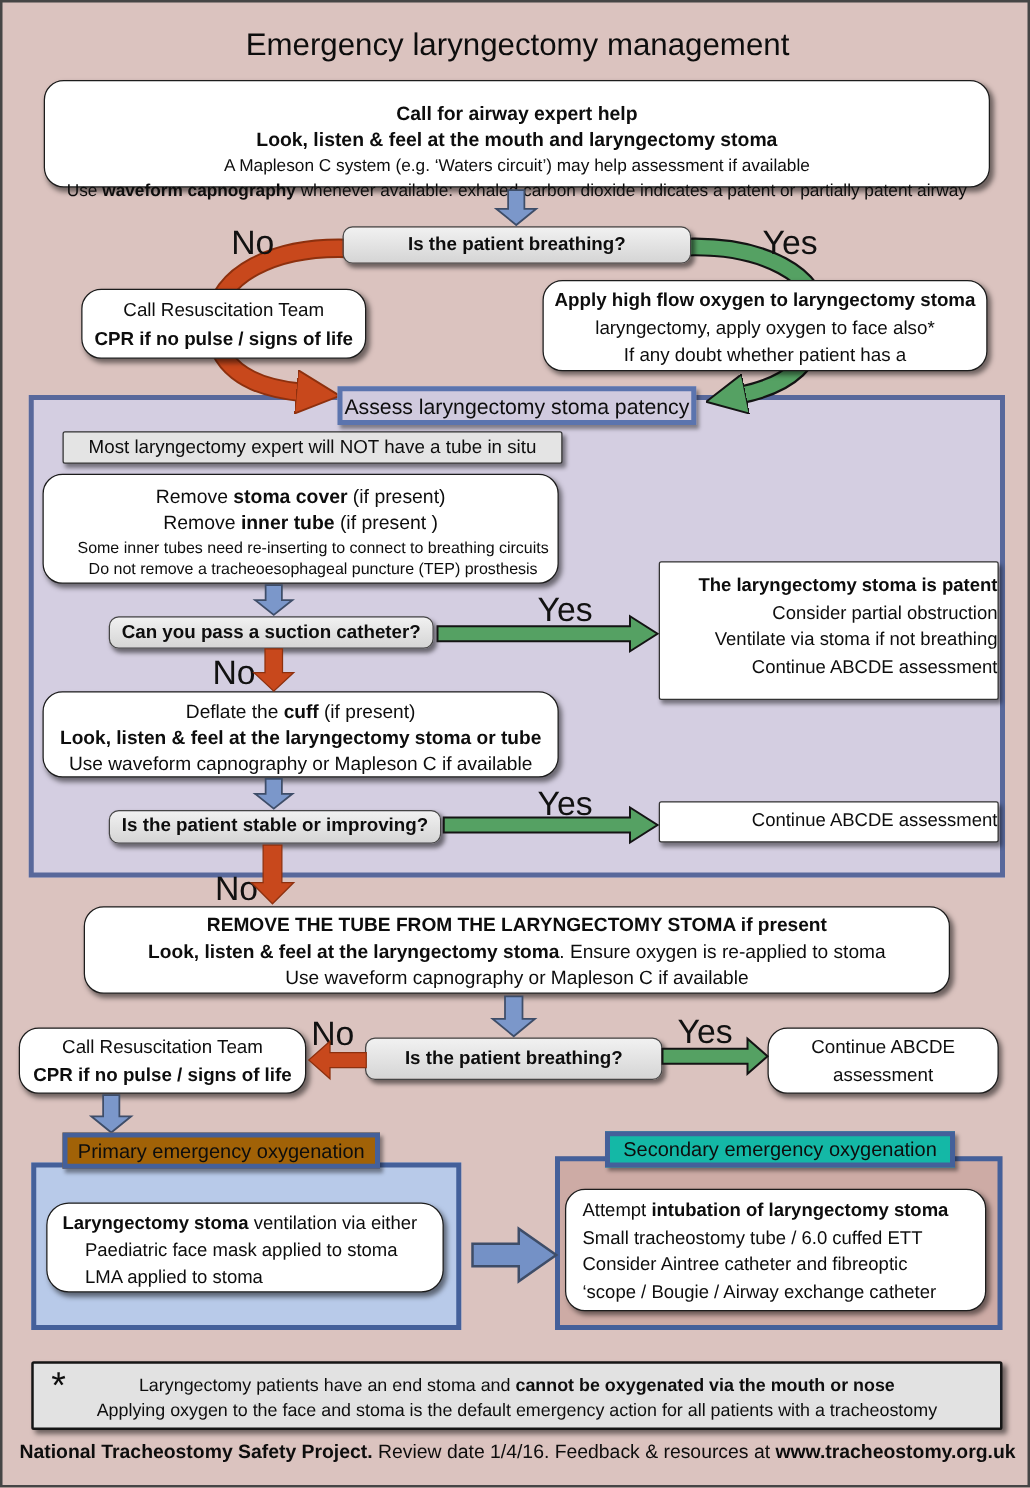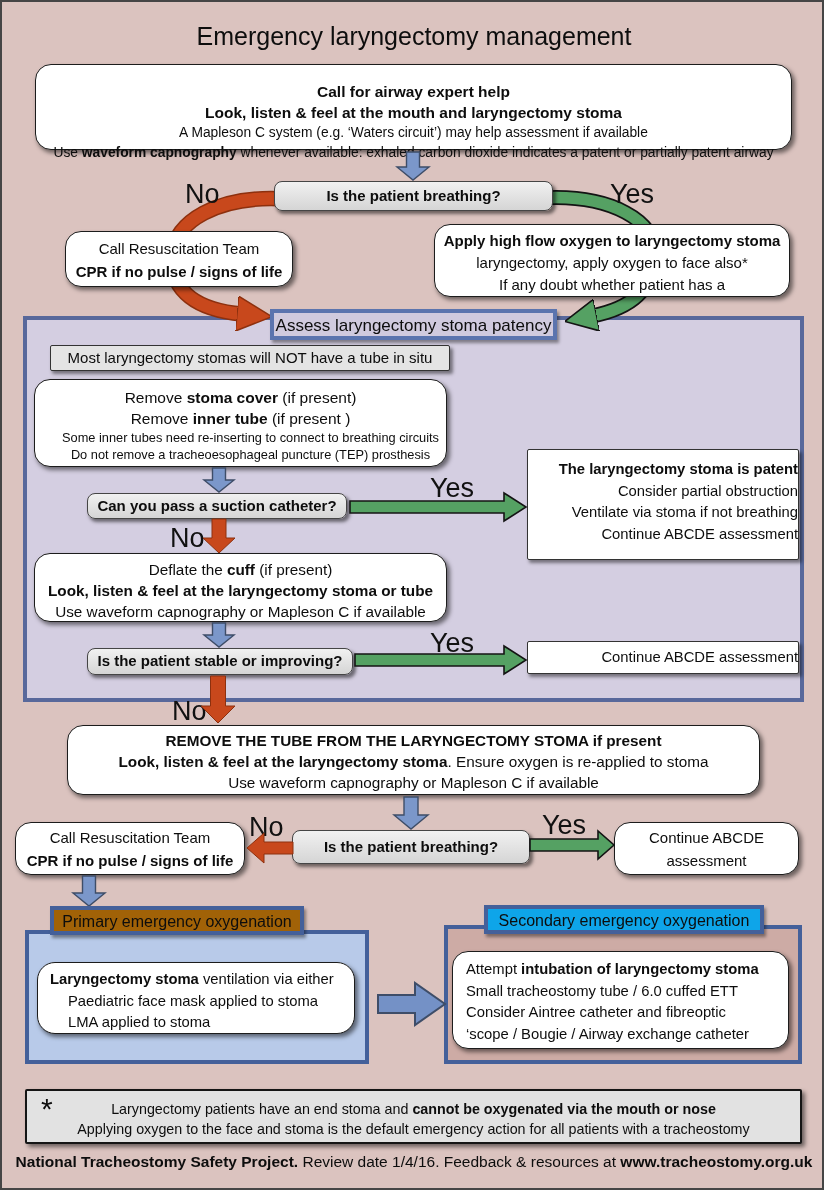--- a/index.html
+++ b/index.html
@@ -92,21 +92,21 @@
     <div style="font-size:15px;line-height:22px;font-weight:bold;">Apply high flow oxygen to laryngectomy stoma</div>
     <div style="font-size:15px;line-height:22px;">laryngectomy, apply oxygen to face also*</div>
     <div style="font-size:15px;line-height:22px;">If any doubt whether patient has a</div>
   </div>
 
   <div class="panel-header" style="left:268px;top:307px;width:287px;height:31px;line-height:25px;background:#d0cade;border:4px solid #5b74ae;z-index:6;font-size:17px;">
     <span>Assess laryngectomy stoma patency</span>
   </div>
 
   <div class="box-info" style="left:48px;top:343px;width:400px;height:26px;background:#e4e4e4;text-align:center;font-size:15px;line-height:23px;z-index:3;">
-    <span>Most laryngectomy stomas will NOT have a tube in situ</span>
+    <span>Most laryngectomy expert will NOT have a tube in situ</span>
   </div>
 
   <div class="box-white" style="left:32px;top:377px;width:413px;height:88px;padding-top:7px;z-index:3;">
     <div style="font-size:15.5px;line-height:21px;">Remove <b>stoma cover</b> (if present)</div>
     <div style="font-size:15.5px;line-height:21px;">Remove <b>inner tube</b> (if present )</div>
     <div class="sm">Some inner tubes need re-inserting to connect to breathing circuits</div>
     <div class="sm">Do not remove a tracheoesophageal puncture (TEP) prosthesis</div>
   </div>
 
   <div class="box-q" style="left:85px;top:491px;width:260px;height:26px;line-height:23px;z-index:3;">
@@ -161,21 +161,21 @@
 
   <div class="panel-header" style="left:48px;top:904px;width:254px;height:29px;line-height:23px;background:#a16207;border:4px solid #44609a;z-index:6;font-size:16px;">
     <span>Primary emergency oxygenation</span>
   </div>
   <div class="box-white" style="left:35px;top:960px;width:318px;height:72px;border-radius:18px;padding:6px 0 0 12px;text-align:left;font-size:14.8px;line-height:21.5px;z-index:3;">
     <div><b>Laryngectomy stoma</b> ventilation via either</div>
     <div style="padding-left:18px;">Paediatric face mask applied to stoma</div>
     <div style="padding-left:18px;">LMA applied to stoma</div>
   </div>
 
-  <div class="panel-header" style="left:482px;top:903px;width:280px;height:29px;line-height:23px;background:#0ea5e9;border:4px solid #44609a;z-index:6;font-size:16px;">
+  <div class="panel-header" style="left:482px;top:903px;width:280px;height:29px;line-height:23px;background:#14b8a6;border:4px solid #44609a;z-index:6;font-size:16px;">
     <span>Secondary emergency oxygenation</span>
   </div>
   <div class="box-white" style="left:450px;top:949px;width:337px;height:98px;padding:7px 0 0 13px;text-align:left;font-size:14.8px;line-height:21.5px;z-index:3;">
     <div>Attempt <b>intubation of laryngectomy stoma</b></div>
     <div>Small tracheostomy tube / 6.0 cuffed ETT</div>
     <div>Consider Aintree catheter and fibreoptic</div>
     <div>‘scope / Bougie / Airway exchange catheter</div>
   </div>
 
   <div class="box-info" style="left:23px;top:1087px;width:777px;height:55px;background:#e2e2e2;border:2px solid #151515;box-shadow:3px 3px 4px rgba(0,0,0,.5);text-align:center;padding-top:8px;font-size:14.3px;line-height:20px;z-index:3;">

